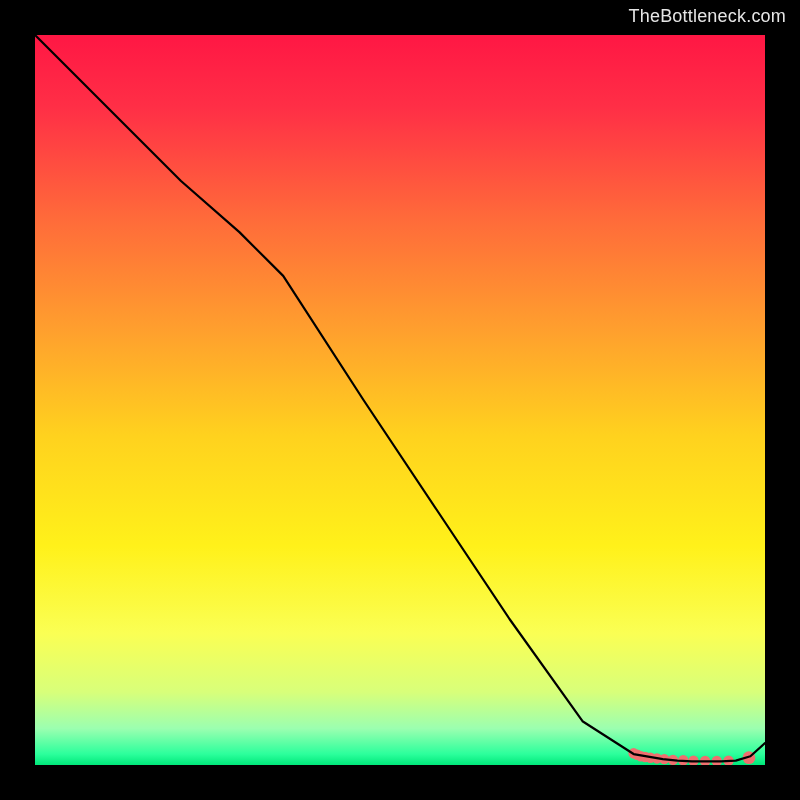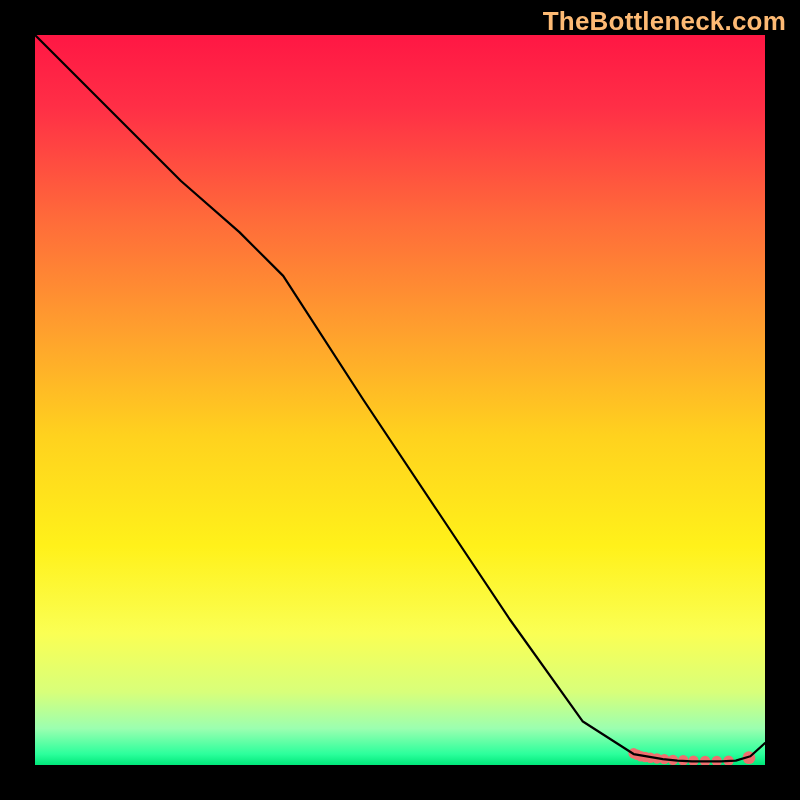--- a/index.html
+++ b/index.html
@@ -14,24 +14,24 @@
   .frame {
     position: relative;
     width: 800px;
     height: 800px;
     background: #000;
   }
   .watermark {
     position: absolute;
     top: 6px;
     right: 14px;
-    color: #fdba74;
-    font-size: 26px;
+    color: #e5e5e5;
+    font-size: 18px;
     letter-spacing: 0.2px;
-    font-weight: 700;
+    font-weight: 400;
   }
   .plot {
     position: absolute;
     left: 35px;
     top: 35px;
     width: 730px;
     height: 730px;
   }
   svg {
     display: block;

